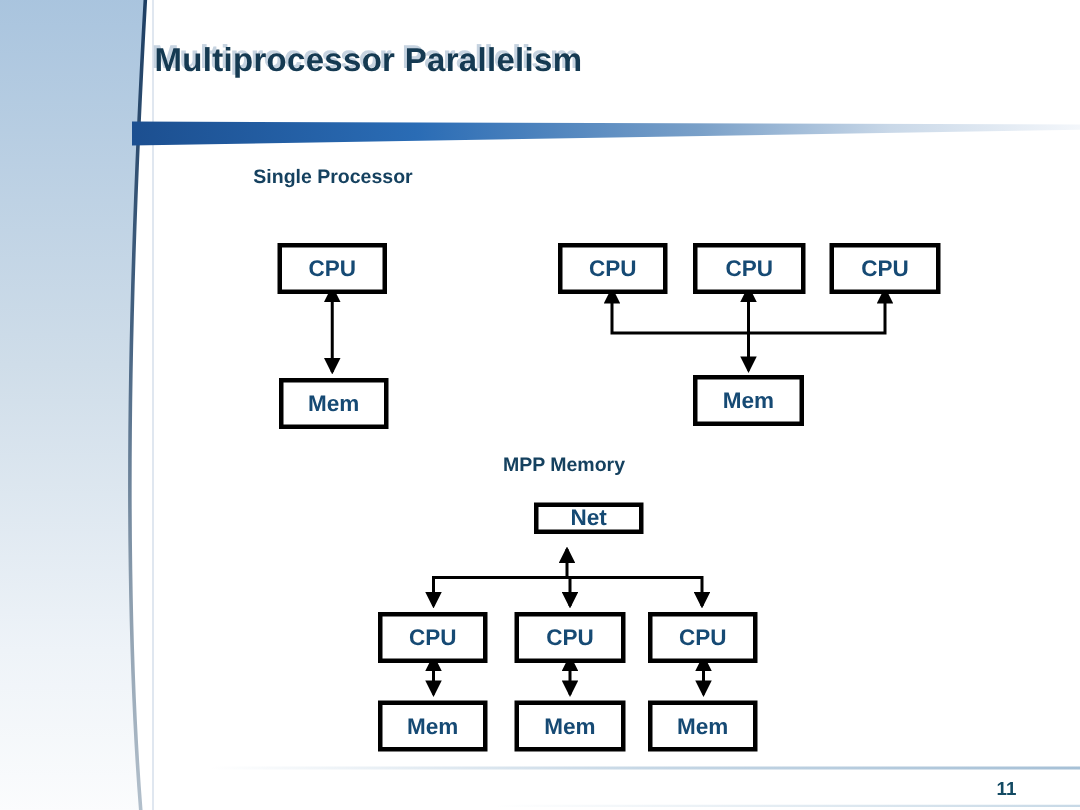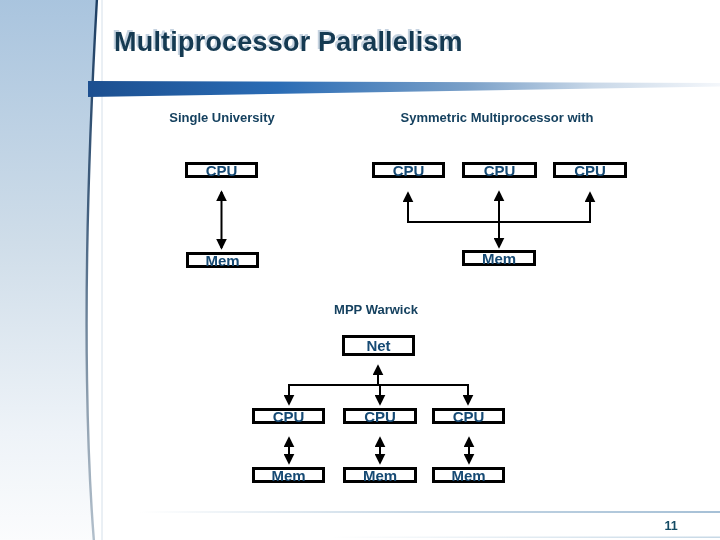--- a/index.html
+++ b/index.html
@@ -4,34 +4,33 @@
 <style>
   html,body{margin:0;padding:0;background:#9aa7b4;}
   .slide{
     position:relative;width:720px;height:540px;overflow:hidden;
     background:#ffffff;
     font-family:"Liberation Sans","DejaVu Sans",sans-serif;
   }
   .decor{position:absolute;left:0;top:0;width:720px;height:540px;pointer-events:none;}
   .title{
     position:absolute;left:103px;top:27px;width:600px;
-    font-size:27px;font-weight:bold;color:#153a52;letter-spacing:.2px;
+    font-size:22px;font-weight:bold;color:#153a52;letter-spacing:.2px;
     text-shadow:-2px -2px 0 #c6d3e0;
     white-space:nowrap;
-    padding-left:11px;
   }
   .heading{
     position:absolute;font-size:13px;font-weight:bold;color:#15415f;
     text-align:center;line-height:14px;
   }
   .h-single{left:122px;top:111px;width:200px;}
   .h-smp{left:377px;top:111px;width:240px;}
   .h-mpp{left:276px;top:303px;width:200px;}
   .nbox{
-    position:absolute;box-sizing:border-box;height:16px;
+    position:absolute;box-sizing:border-box;height:34px;
     background:#ffffff;border:3px solid #000000;
     display:flex;align-items:center;justify-content:center;
     font-size:15px;font-weight:bold;color:#164a74;line-height:1;
   }
   .conn{position:absolute;left:0;top:0;width:720px;height:540px;pointer-events:none;}
   .footer{
     position:absolute;left:257px;top:515px;width:340px;
     font-size:12.5px;font-weight:bold;color:#134a63;white-space:nowrap;
   }
   .pagenum{
@@ -79,25 +78,24 @@
     <path d="M97,-2 C90,120 85,250 87,380 C88,450 91,505 94,542 L-2,542 L-2,-2 Z" fill="url(#bandGrad)"></path>
     <line x1="102" y1="0" x2="102" y2="540" stroke="#c3d2e2" stroke-width="1" opacity="0.7"></line>
     <path d="M97,-2 C90,120 85,250 87,380 C88,450 91,505 94,542" fill="none" stroke="url(#curveGrad)" stroke-width="2.4"></path>
     <path d="M88,81 L720,83 L720,86.5 L88,97 Z" fill="url(#barGrad)"></path>
     <rect x="140" y="511" width="580" height="2" fill="url(#sepGrad)"></rect>
     <rect x="330" y="536.5" width="390" height="1.5" fill="url(#botGrad)" opacity="0.8"></rect>
   </svg>
 
   <div class="title">Multiprocessor Parallelism</div>
 
-  <div class="heading h-single">Single University</div>
+  <div class="heading h-single">Single Processor</div>
   <div class="heading h-smp">
-    <div>Symmetric Multiprocessor with</div>
   </div>
-  <div class="heading h-mpp">MPP Warwick</div>
+  <div class="heading h-mpp">MPP Memory</div>
 
   <svg class="conn" viewBox="0 0 720 540">
     <defs>
       <marker id="ah" viewBox="0 0 10 10" refX="8.5" refY="5" markerWidth="5.5" markerHeight="5.5" orient="auto-start-reverse">
         <path d="M0,0 L10,5 L0,10 Z" fill="#000000"></path>
       </marker>
     </defs>
     <g stroke="#000000" stroke-width="2" fill="none">
 
       <line x1="221.5" y1="192" x2="221.5" y2="248" marker-start="url(#ah)" marker-end="url(#ah)"></line>
@@ -119,21 +117,21 @@
   </svg>
 
   <div class="nbox" style="left:185px;top:162px;width:73px;">CPU</div>
   <div class="nbox" style="left:186px;top:252px;width:73px;">Mem</div>
 
   <div class="nbox" style="left:372px;top:162px;width:73px;">CPU</div>
   <div class="nbox" style="left:462px;top:162px;width:75px;">CPU</div>
   <div class="nbox" style="left:553px;top:162px;width:74px;">CPU</div>
   <div class="nbox" style="left:462px;top:250px;width:74px;">Mem</div>
 
-  <div class="nbox" style="left:342px;top:335px;width:73px;height:21px;">Net</div>
+  <div class="nbox" style="left:356px;top:335px;width:73px;height:21px;">Net</div>
   <div class="nbox" style="left:252px;top:408px;width:73px;">CPU</div>
   <div class="nbox" style="left:343px;top:408px;width:74px;">CPU</div>
   <div class="nbox" style="left:432px;top:408px;width:73px;">CPU</div>
   <div class="nbox" style="left:252px;top:467px;width:73px;">Mem</div>
   <div class="nbox" style="left:343px;top:467px;width:74px;">Mem</div>
   <div class="nbox" style="left:432px;top:467px;width:73px;">Mem</div>
 
   <div class="pagenum">11</div>
 
 </div>

